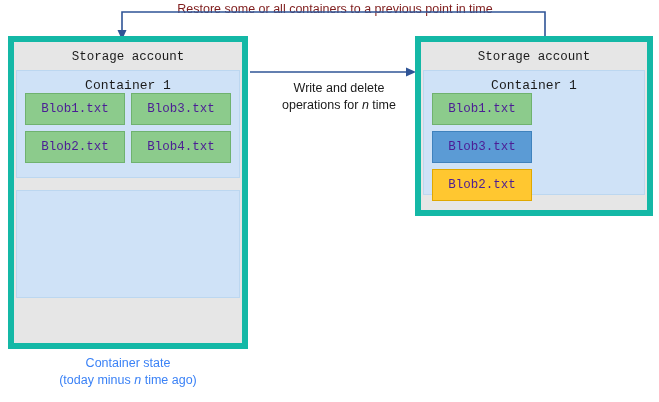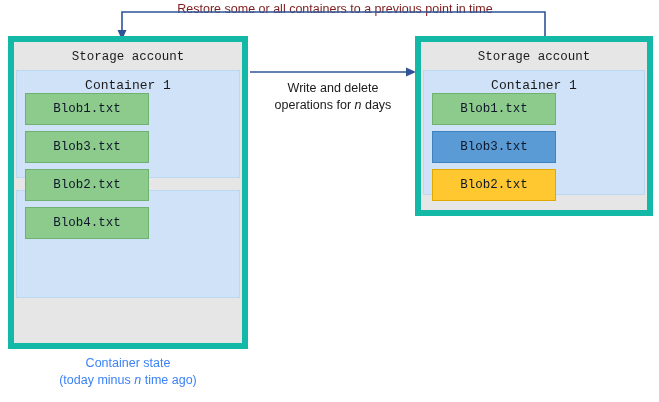--- a/index.html
+++ b/index.html
@@ -91,45 +91,45 @@
   }
   
   .blob-grid {
     display: flex;
     flex-wrap: wrap;
     gap: 6px;
     padding: 0 8px 8px 8px;
     box-sizing: border-box;
   }
   .blob {
-    width: 124px;
+    width: 100px;
     height: 32px;
     display: flex;
     align-items: center;
     justify-content: center;
     font-size: 12.5px;
     box-sizing: border-box;
-    color: #0f172a;
+    color: #4c1d95;
   }
   .blob.green {
     background: #8ccb8c;
     border: 1px solid #6fb26f;
   }
   .blob.blue {
     background: #5b9bd5;
     border: 1px solid #3f82bd;
   }
   .blob.yellow {
     background: #ffc730;
     border: 1px solid #e0a800;
   }
   
   .write-label {
     position: absolute;
-    left: 258px;
+    left: 264px;
     top: 80px;
     width: 150px;
     text-align: center;
     font-size: 12.5px;
     line-height: 17px;
     color: #1a1a1a;
   }
   .write-label em { font-style: italic; }
   
   .state-caption {
@@ -172,21 +172,21 @@
         <div class="blob green">Blob4.txt</div>
       </div>
     </div>
 
     <div class="container-box c-left c-left-2">
     </div>
   </div>
 
   <div class="write-label">
     <span>Write and delete</span><br>
-    <span>operations for </span><em>n</em><span> days</span>
+    <span>operations for </span><em>n</em><span> time</span>
   </div>
 
   <div class="storage-account sa-right">
     <div class="sa-title">Storage account</div>
 
     <div class="container-box c-right">
       <div class="container-title">Container 1</div>
       <div class="blob-grid">
         <div class="blob green">Blob1.txt</div>
         <div class="blob blue">Blob3.txt</div>

